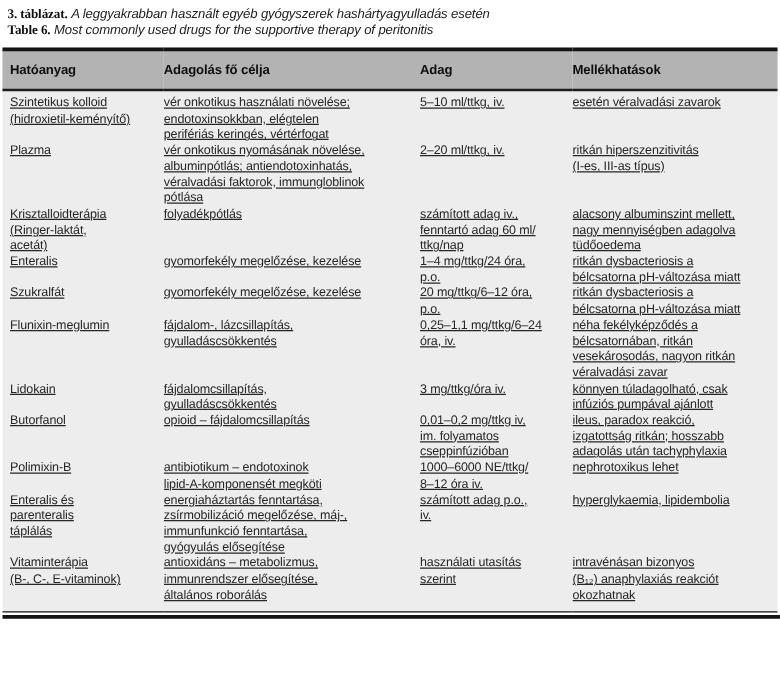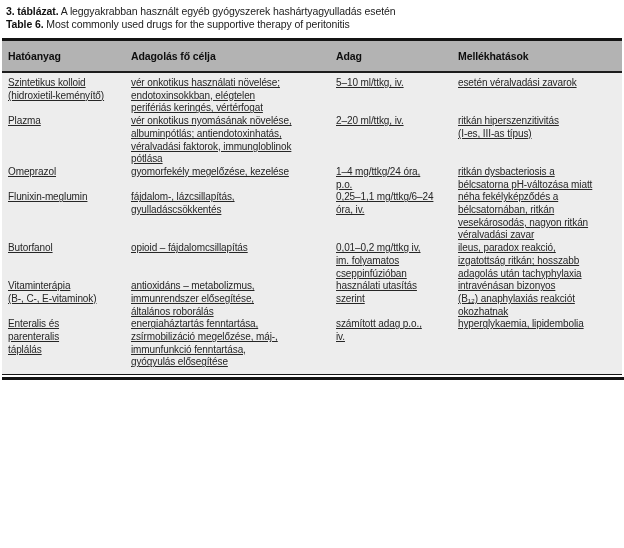--- a/index.html
+++ b/index.html
@@ -6,22 +6,22 @@
   .page {
     width: 624px; height: 548px;
     background: #ffffff;
     font-family: "Liberation Sans", "DejaVu Sans", sans-serif;
     color: #1f1f1f;
     overflow: hidden;
     position: relative;
   }
   .titles { padding: 5px 8px 0 6px; }
   .title { margin: 0; font-size: 10.5px; line-height: 13px; letter-spacing: -0.1px; }
-  .title .lbl { font-weight: bold; font-style: normal; color: #111; }
-  .title .txt { color: #222; }
+  .title .lbl { font-weight: bold; font-style: normal; color: #111; font-family: Liberation Serif, serif; }
+  .title .txt { font-style: italic; color: #222; }
 
   .tbl-outer { margin: 7px 0 0 2px; }
   table.drugs {
     border-collapse: collapse;
     table-layout: fixed;
     width: 620px;
     background: #ededed;
     border-top: 3px solid #141414;
     border-bottom: 1px solid #141414;
   }
@@ -94,70 +94,106 @@
           <td class="c1">Plazma</td>
           <td class="c2">vér onkotikus nyomásának növelése,
 albuminpótlás; antiendotoxinhatás,
 véralvadási faktorok, immungloblinok
 pótlása</td>
           <td class="c3">2–20 ml/ttkg, iv.</td>
           <td class="c4">ritkán hiperszenzitivitás
 (I-es, III-as típus)</td>
         </tr>
         <tr>
-          <td class="c1">Omeprazol</td>
+          <td class="c1">Krisztalloidterápia
+(Ringer-laktát,
+acetát)</td>
+          <td class="c2">folyadékpótlás</td>
+          <td class="c3">számított adag iv.,
+fenntartó adag 60 ml/
+ttkg/nap</td>
+          <td class="c4">alacsony albuminszint mellett,
+nagy mennyiségben adagolva
+tüdőoedema</td>
+        </tr>
+        <tr>
+          <td class="c1">Enteralis</td>
           <td class="c2">gyomorfekély megelőzése, kezelése</td>
           <td class="c3">1–4 mg/ttkg/24 óra,
+p.o.</td>
+          <td class="c4">ritkán dysbacteriosis a
+bélcsatorna pH-változása miatt</td>
+        </tr>
+        <tr>
+          <td class="c1">Szukralfát</td>
+          <td class="c2">gyomorfekély megelőzése, kezelése</td>
+          <td class="c3">20 mg/ttkg/6–12 óra,
 p.o.</td>
           <td class="c4">ritkán dysbacteriosis a
 bélcsatorna pH-változása miatt</td>
         </tr>
         <tr>
           <td class="c1">Flunixin-meglumin</td>
           <td class="c2">fájdalom-, lázcsillapítás,
 gyulladáscsökkentés</td>
           <td class="c3">0,25–1,1 mg/ttkg/6–24
 óra, iv.</td>
           <td class="c4">néha fekélyképződés a
 bélcsatornában, ritkán
 vesekárosodás, nagyon ritkán
 véralvadási zavar</td>
         </tr>
         <tr>
+          <td class="c1">Lidokain</td>
+          <td class="c2">fájdalomcsillapítás,
+gyulladáscsökkentés</td>
+          <td class="c3">3 mg/ttkg/óra iv.</td>
+          <td class="c4">könnyen túladagolható, csak
+infúziós pumpával ajánlott</td>
+        </tr>
+        <tr>
           <td class="c1">Butorfanol</td>
           <td class="c2">opioid – fájdalomcsillapítás</td>
           <td class="c3">0,01–0,2 mg/ttkg iv,
 im. folyamatos
 cseppinfúzióban</td>
           <td class="c4">ileus, paradox reakció,
 izgatottság ritkán; hosszabb
 adagolás után tachyphylaxia</td>
+        </tr>
+        <tr>
+          <td class="c1">Polimixin-B</td>
+          <td class="c2">antibiotikum – endotoxinok
+lipid-A-komponensét megköti</td>
+          <td class="c3">1000–6000 NE/ttkg/
+8–12 óra iv.</td>
+          <td class="c4">nephrotoxikus lehet</td>
+        </tr>
+        <tr>
+          <td class="c1">Enteralis és
+parenteralis
+táplálás</td>
+          <td class="c2">energiaháztartás fenntartása,
+zsírmobilizáció megelőzése, máj-,
+immunfunkció fenntartása,
+gyógyulás elősegítése</td>
+          <td class="c3">számított adag p.o.,
+iv.</td>
+          <td class="c4">hyperglykaemia, lipidembolia</td>
         </tr>
         <tr>
           <td class="c1">Vitaminterápia
 (B-, C-, E-vitaminok)</td>
           <td class="c2">antioxidáns – metabolizmus,
 immunrendszer elősegítése,
 általános roborálás</td>
           <td class="c3">használati utasítás
 szerint</td>
           <td class="c4">intravénásan bizonyos
 (B₁₂) anaphylaxiás reakciót
 okozhatnak</td>
         </tr>
-        <tr>
-          <td class="c1">Enteralis és
-parenteralis
-táplálás</td>
-          <td class="c2">energiaháztartás fenntartása,
-zsírmobilizáció megelőzése, máj-,
-immunfunkció fenntartása,
-gyógyulás elősegítése</td>
-          <td class="c3">számított adag p.o.,
-iv.</td>
-          <td class="c4">hyperglykaemia, lipidembolia</td>
-        </tr>
       </tbody>
     </table>
     <div class="thick-rule"></div>
   </div>
 
 </div>
 
 </body></html>

